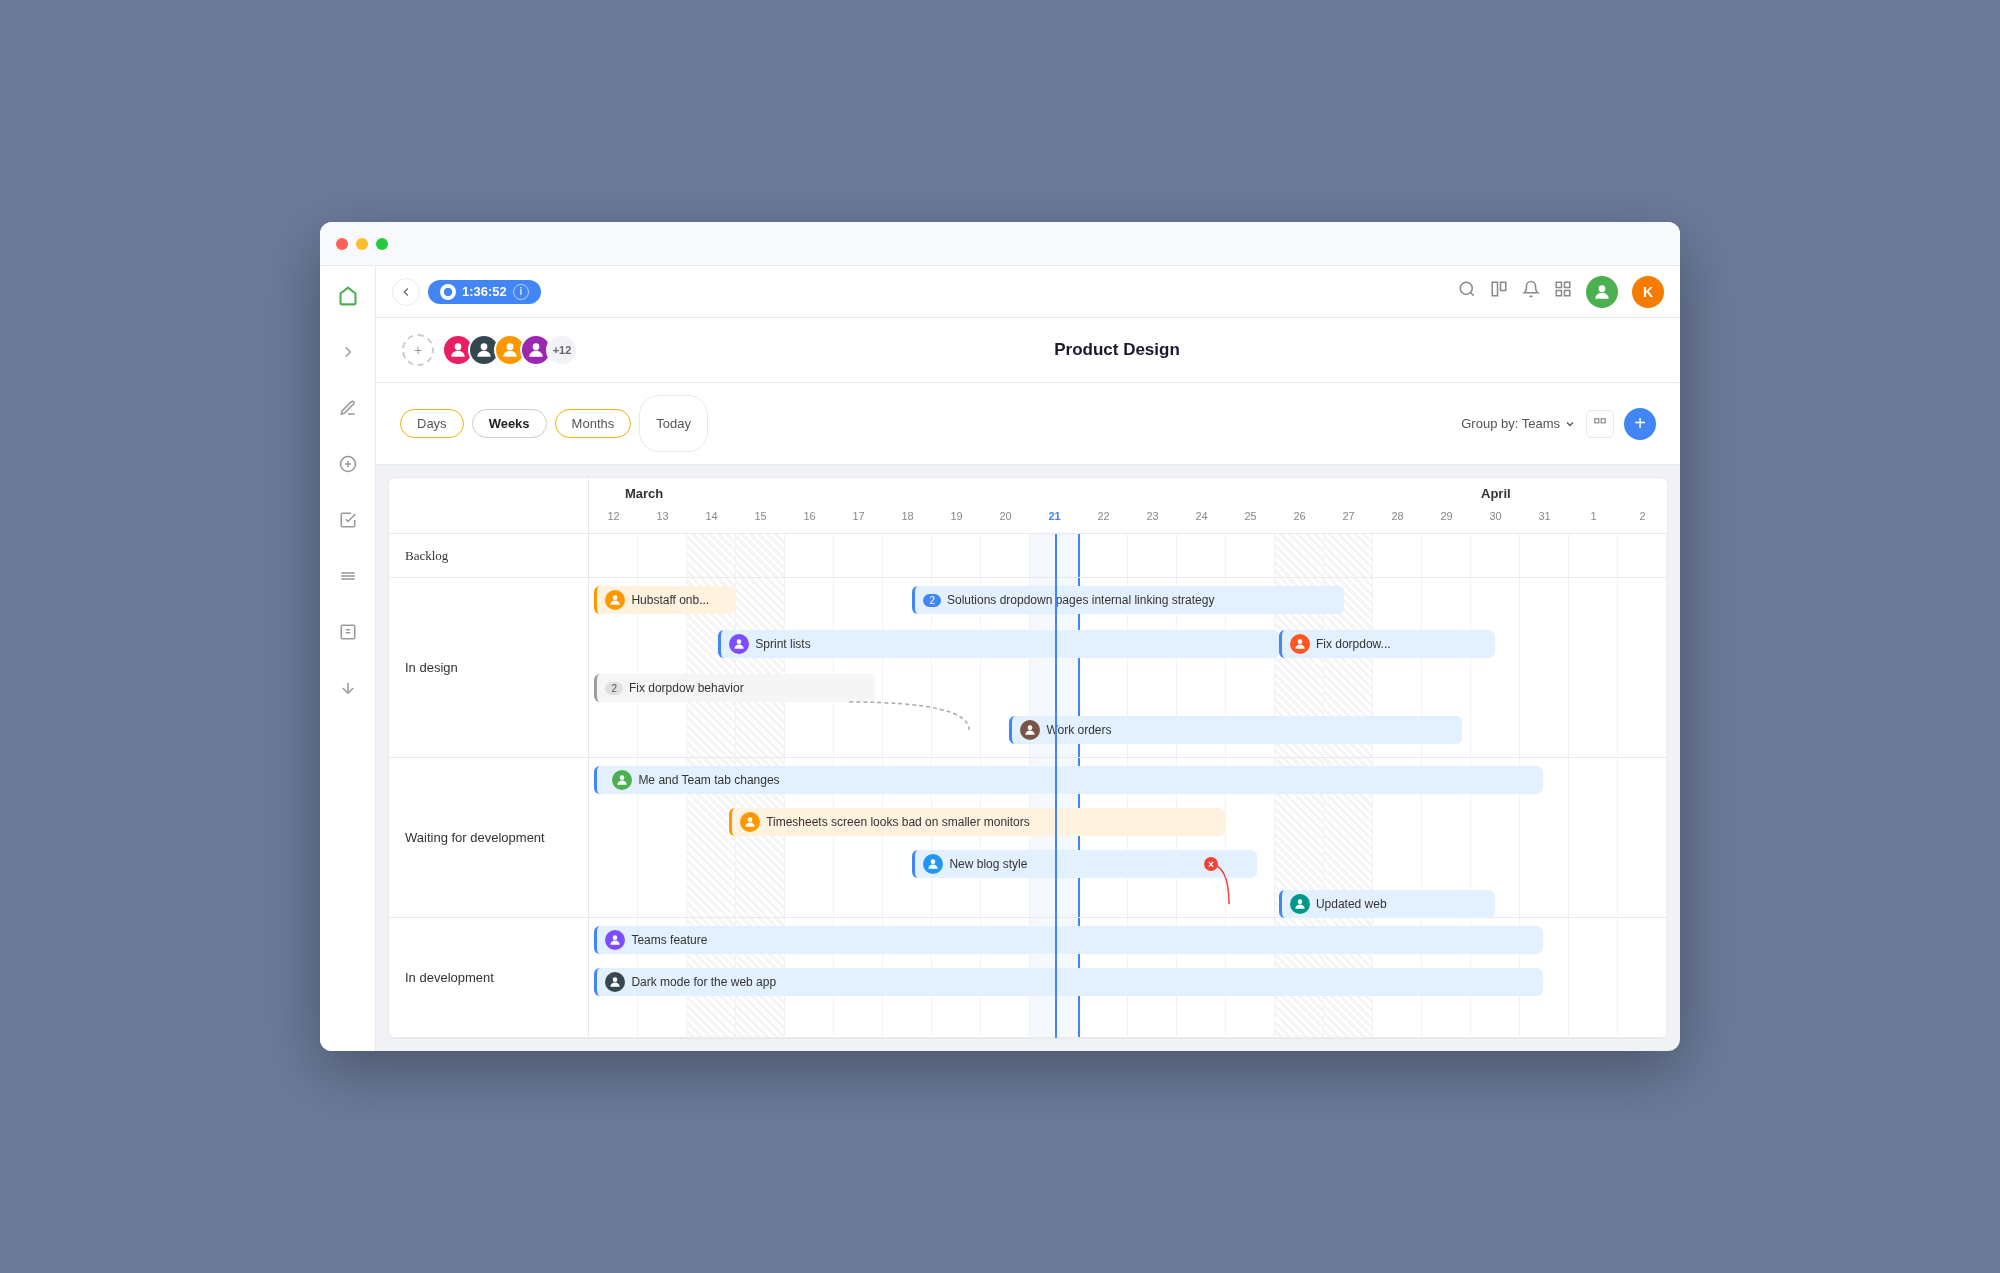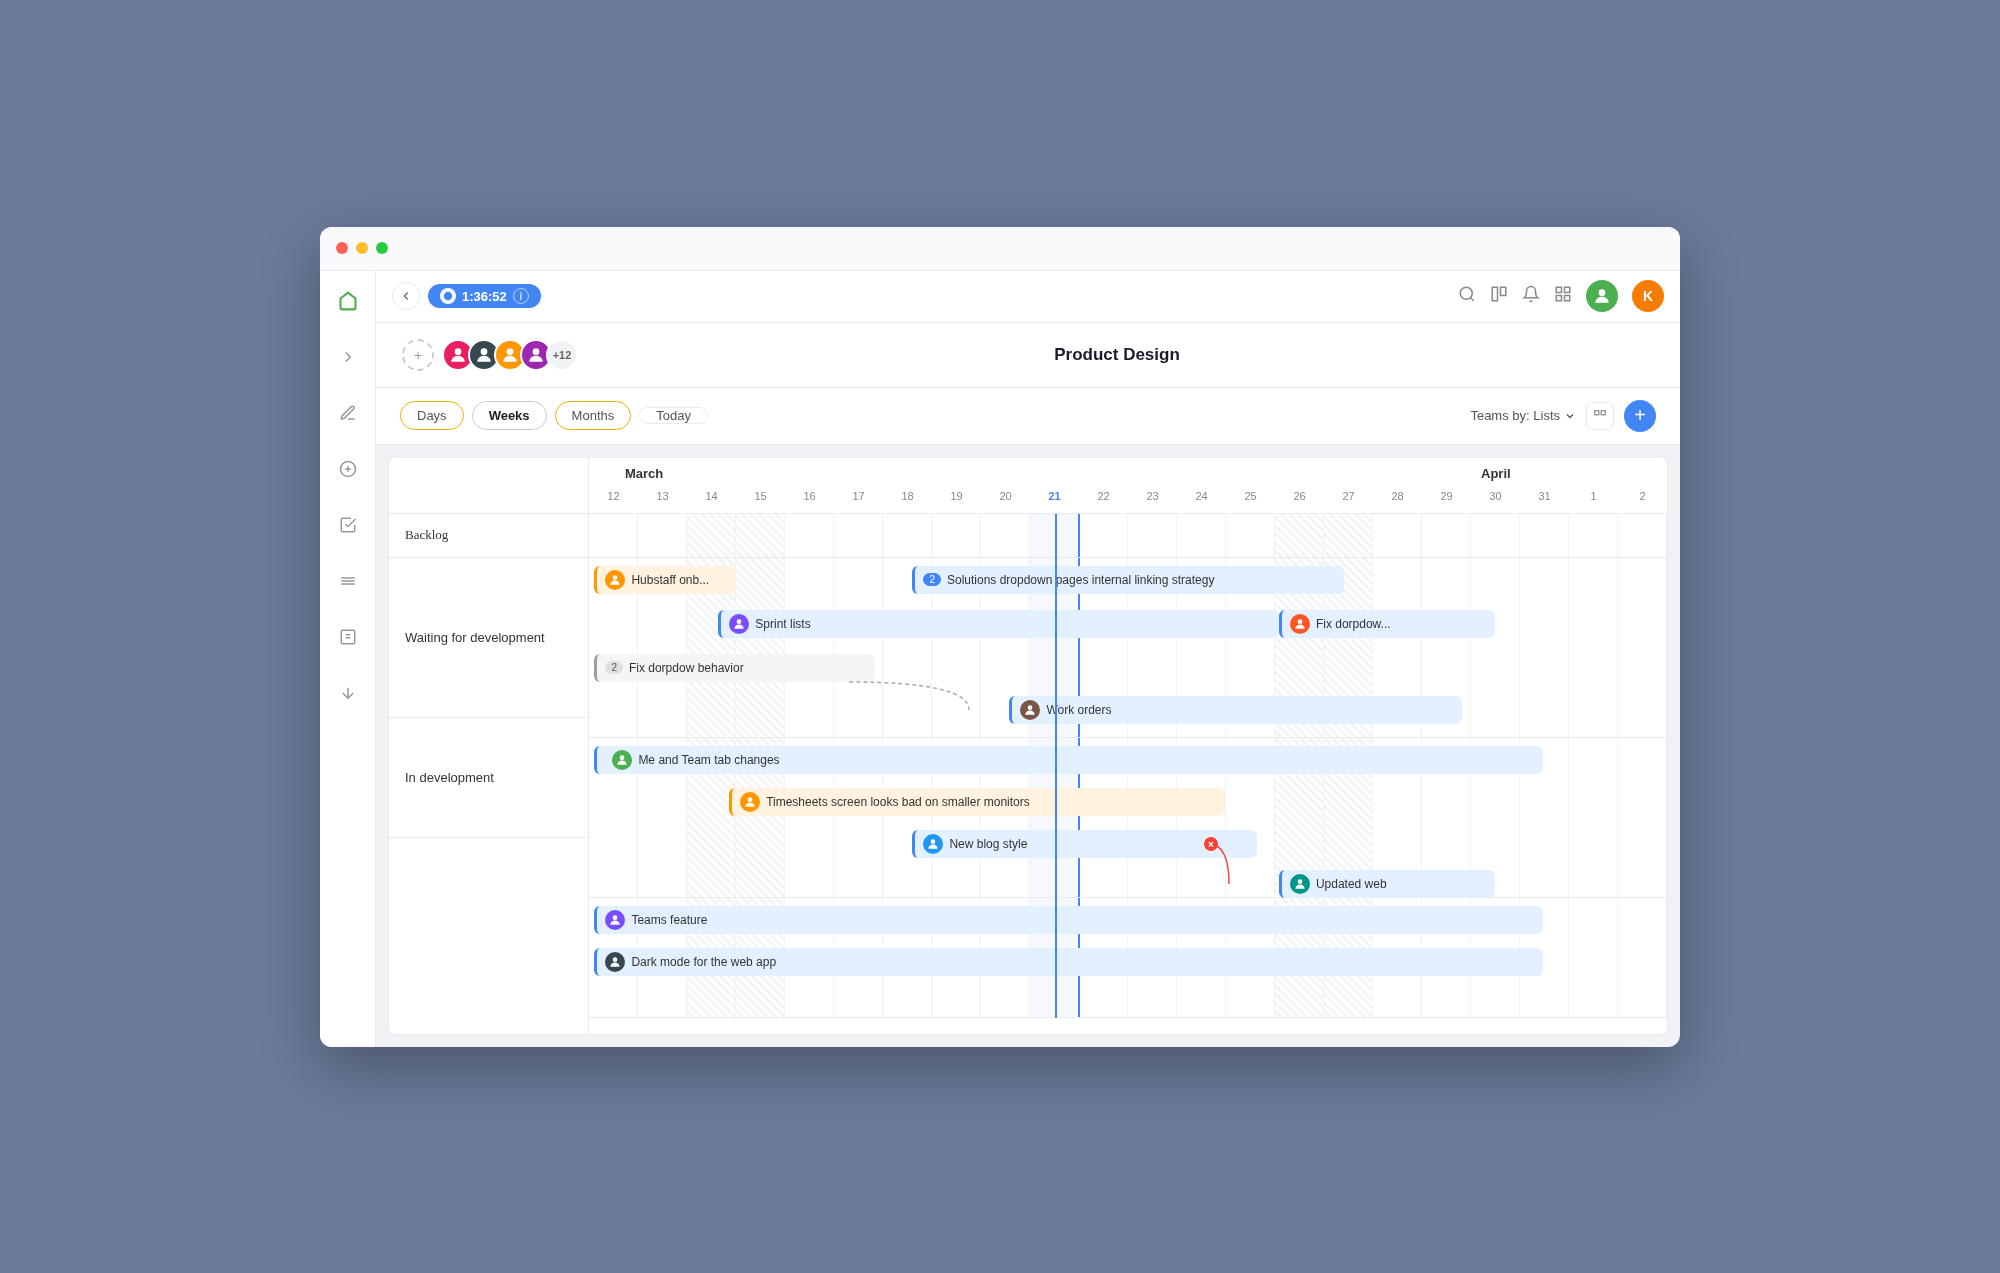--- a/index.html
+++ b/index.html
@@ -167,21 +167,21 @@
     .view-btn {
       padding: 6px 16px;
       border-radius: 20px;
       border: 1px solid #eab308;
       background: #fff;
       font-size: 13px; color: #555;
       cursor: pointer;
     }
     .view-btn.active { font-weight: 700; color: #222; border-color: #ccc; }
     .today-btn {
-      padding: 0 16px;
+      padding: 20px 16px;
       border-radius: 20px;
       border: 1px solid #e8eaed;
       background: #fff;
       font-size: 13px; color: #555;
       cursor: pointer;
     }
     .toolbar-right { margin-left: auto; display: flex; align-items: center; gap: 10px; }
     .group-by { font-size: 13px; color: #555; display: flex; align-items: center; gap: 4px; }
     .collapse-btn {
       width: 28px; height: 28px;
@@ -488,41 +488,42 @@
         <div class="project-title">Product Design</div>
       </div>
 
       <div class="gantt-toolbar">
         <button class="view-btn">Days</button>
         <button class="view-btn active">Weeks</button>
         <button class="view-btn">Months</button>
         <button class="today-btn">Today</button>
         <div class="toolbar-right">
           <div class="group-by">
-            <span>Teams by: Lists</span>
+            <span>Group by: Teams</span>
             <svg width="12" height="12" viewBox="0 0 24 24" fill="none" stroke="#555" stroke-width="2.5">
               <polyline points="6 9 12 15 18 9"></polyline>
             </svg>
           </div>
           <div class="collapse-btn">
             <svg width="14" height="14" viewBox="0 0 24 24" fill="none" stroke="#888" stroke-width="2">
               <rect x="3" y="3" width="7" height="7"></rect>
                 <rect x="14" y="3" width="7" height="7"></rect>
             </svg>
           </div>
           <div class="add-btn">+</div>
         </div>
       </div>
 
       <div class="gantt-container">
         <div class="gantt-inner">
 
           <div class="gantt-labels">
             <div class="gantt-header-label"></div>
             <div class="gantt-row-label row-backlog">Backlog</div>
+            <div class="gantt-row-label row-indesign">In design</div>
             <div class="gantt-row-label row-waiting">Waiting for development</div>
             <div class="gantt-row-label row-indev">In development</div>
           </div>
 
           <div class="gantt-chart-area" style="position:relative; min-width: 1000px;">
 
             <div class="gantt-header">
               <span class="month-label" style="left: 36px;">March</span>
               <span class="month-label" style="left: 892px;">April</span>
               <div class="date-row">

